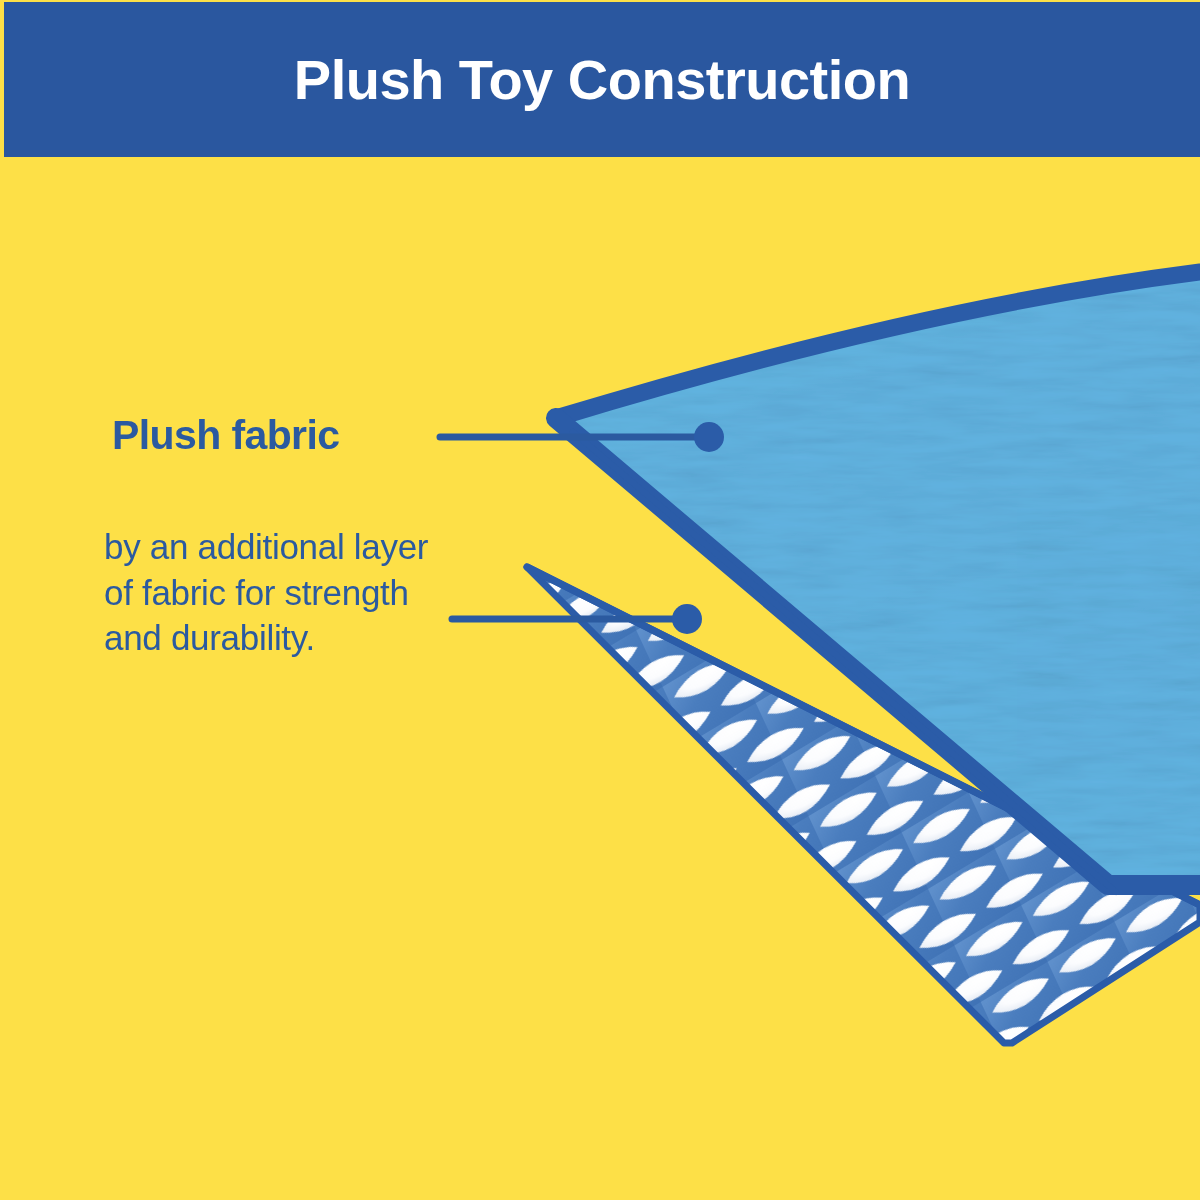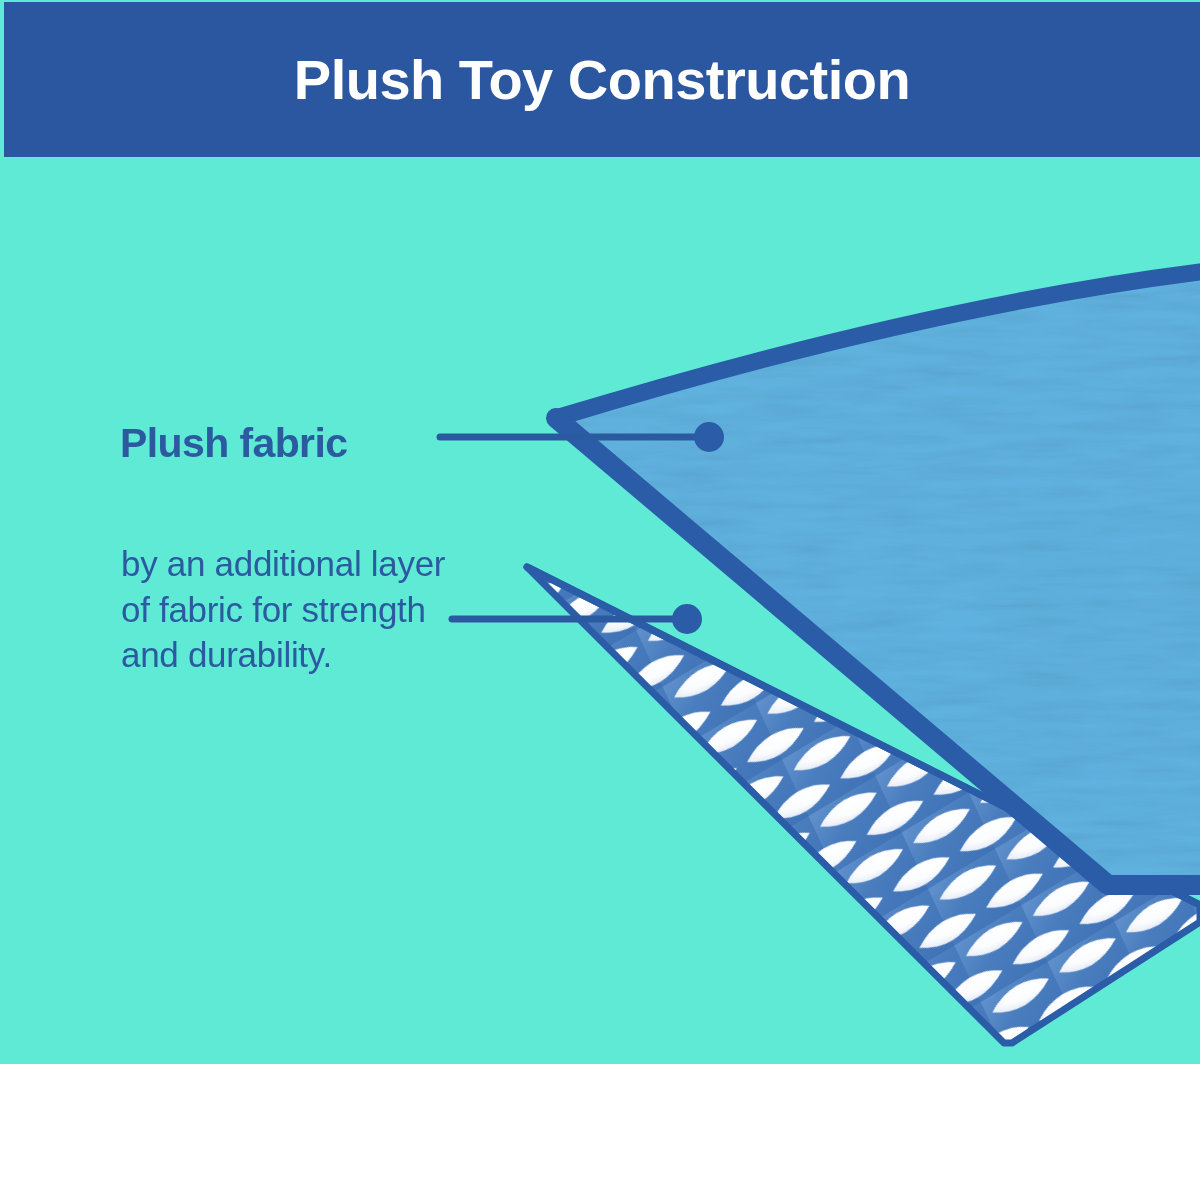--- a/index.html
+++ b/index.html
@@ -10,22 +10,22 @@
   }
   body {
     width: 1200px;
     height: 1200px;
     font-family: "Liberation Sans", sans-serif;
     overflow: hidden;
   }
   #page {
     position: relative;
     width: 1200px;
-    height: 1064px;
-    background: #5eead4;
+    height: 1200px;
+    background: #fde047;
     box-sizing: border-box;
   }
 
   
   #header-bar {
     position: absolute;
     left: 4px;
     top: 2px;
     width: 1196px;
     height: 155px;
@@ -64,29 +64,29 @@
     position: absolute;
     color: #2B5AA0;
     font-family: "Liberation Sans", sans-serif;
   }
   .callout-heading {
     font-size: 41px;
     font-weight: bold;
     line-height: 1.10;
     letter-spacing: -0.6px;
     white-space: pre-line;
-    margin: 16px;
+    margin: 8px;
   }
   .callout-body {
     font-size: 35px;
     font-weight: normal;
     line-height: 1.30;
     letter-spacing: -0.3px;
     white-space: pre-line;
-    margin: 17px;
+    margin: 0;
     padding-top: 6px;
   }
 
   #callout-plush-fabric {
     left: 104px;
     top: 405px;
     width: 380px;
   }
   #callout-plush-exterior {
     left: 104px;

